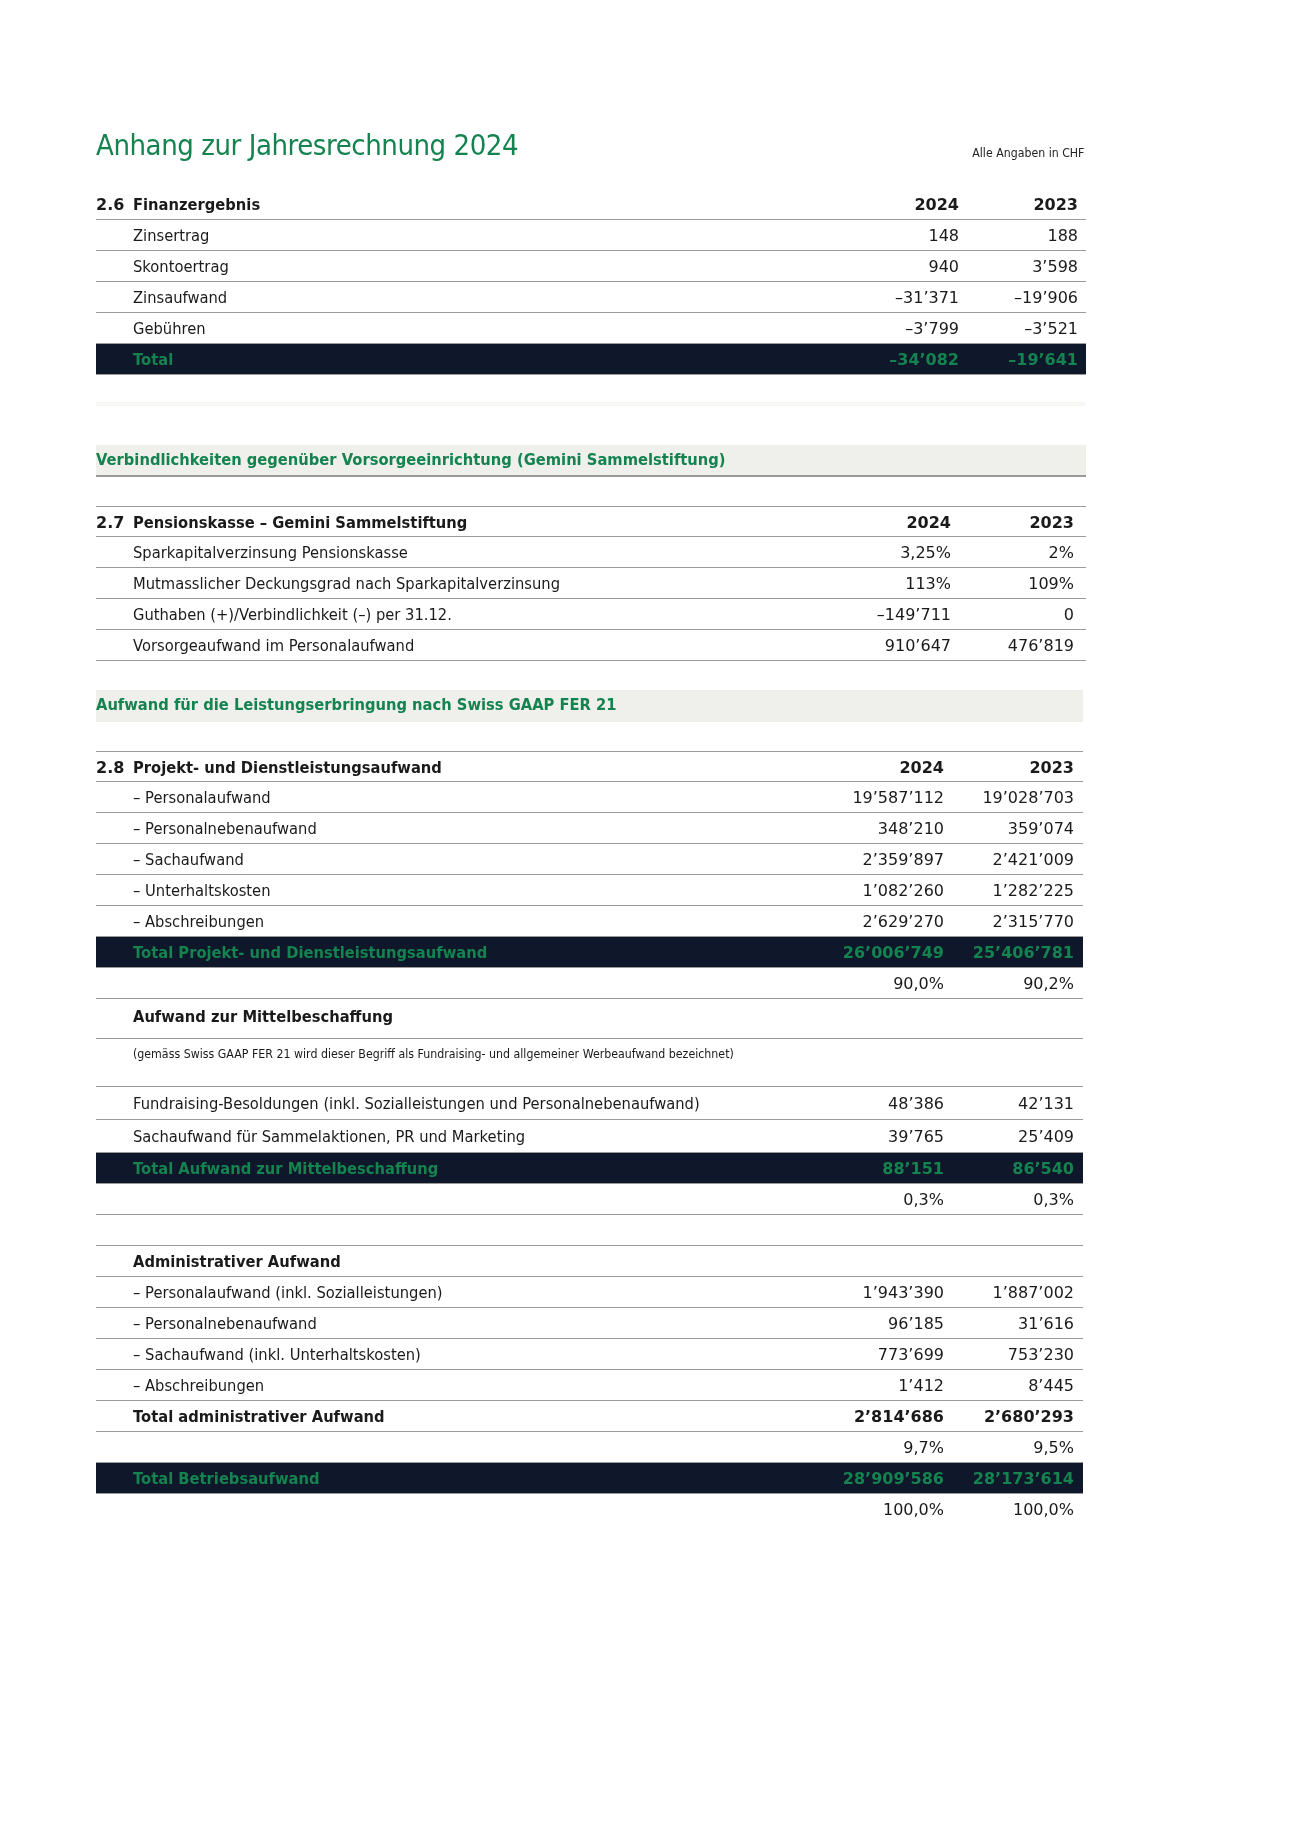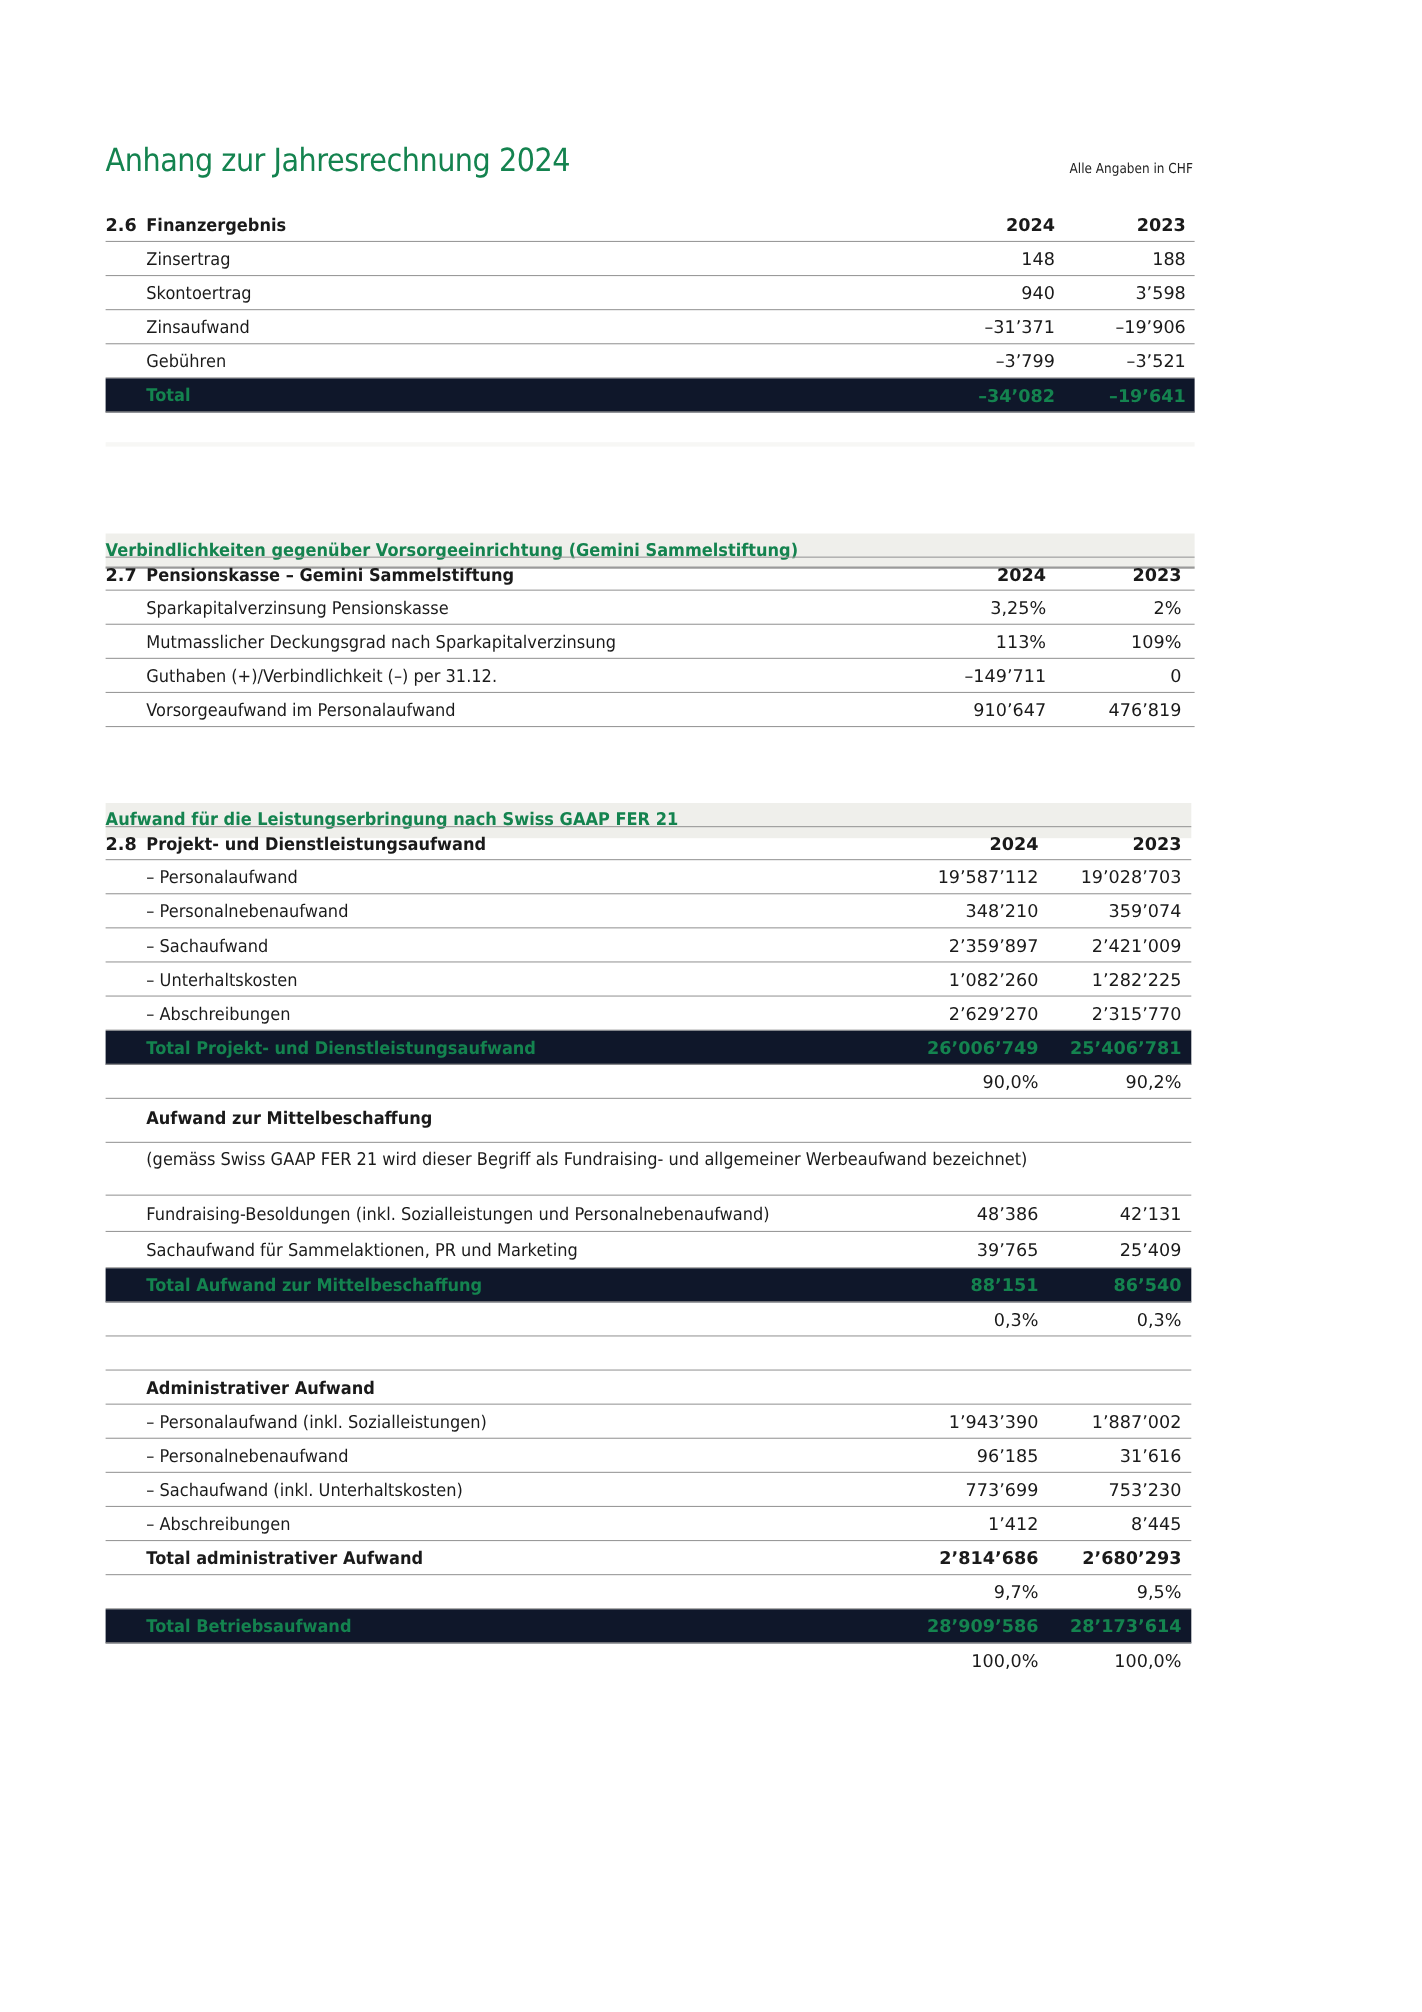--- a/index.html
+++ b/index.html
@@ -12,23 +12,23 @@
   .row .num { position: absolute; left: 0; font-weight: 700; }
   .row .lbl { position: absolute; left: 37px; white-space: nowrap; transform: scaleX(0.92); transform-origin: left; }
   .row .v1, .row .v2 { position: absolute; text-align: right; white-space: nowrap; }
   .row.head { font-weight: 700; }
   .row.head .lbl { font-weight: 700; }
   .row.total { background: #0f172a; color: #14834f; font-weight: 700; }
   .row.total .lbl { font-weight: 700; }
   .row.bold { font-weight: 700; }
   .row.topline { border-top: 1.5px solid #9a9a9a; }
   .row.blank { }
-  .row.note { font-size: 16px; height: 48px; line-height: 30px; text-decoration: underline; }
+  .row.note { font-size: 12px; height: 48px; line-height: 30px; text-decoration: underline; }
   .row.subhead { height: 40px; line-height: 36px; font-weight: 700; }
-  .band { position: absolute; left: 96px; height: 32px; background: #efefeb; border-bottom: 2px solid #9a9a9a; color: #14834f; font-weight: 700; font-size: 16px; line-height: 30px; white-space: nowrap; margin-top: 40px; }
+  .band { position: absolute; left: 96px; height: 32px; background: #efefeb; border-bottom: 2px solid #9a9a9a; color: #14834f; font-weight: 700; font-size: 16px; line-height: 30px; white-space: nowrap; }
   .band span { display: inline-block; transform: scaleX(0.92); transform-origin: left; }
   .faint { position: absolute; left: 96px; height: 4px; background: #f7f7f5; }
   
   .t1 { width: 990px; }
   .t1 .v1 { right: 127px; }
   .t1 .v2 { right: 8px; }
   .t2 { width: 990px; }
   .t2 .v1 { right: 135px; }
   .t2 .v2 { right: 12px; }
   .t3 { width: 987px; }

